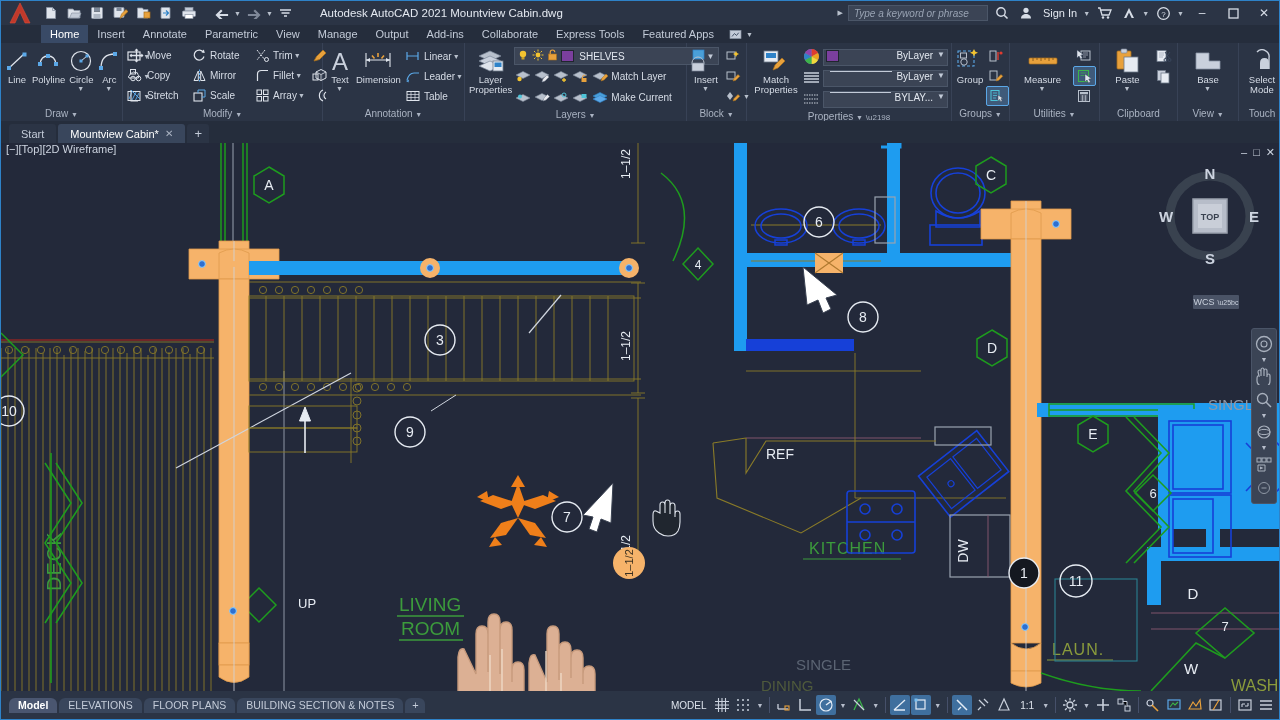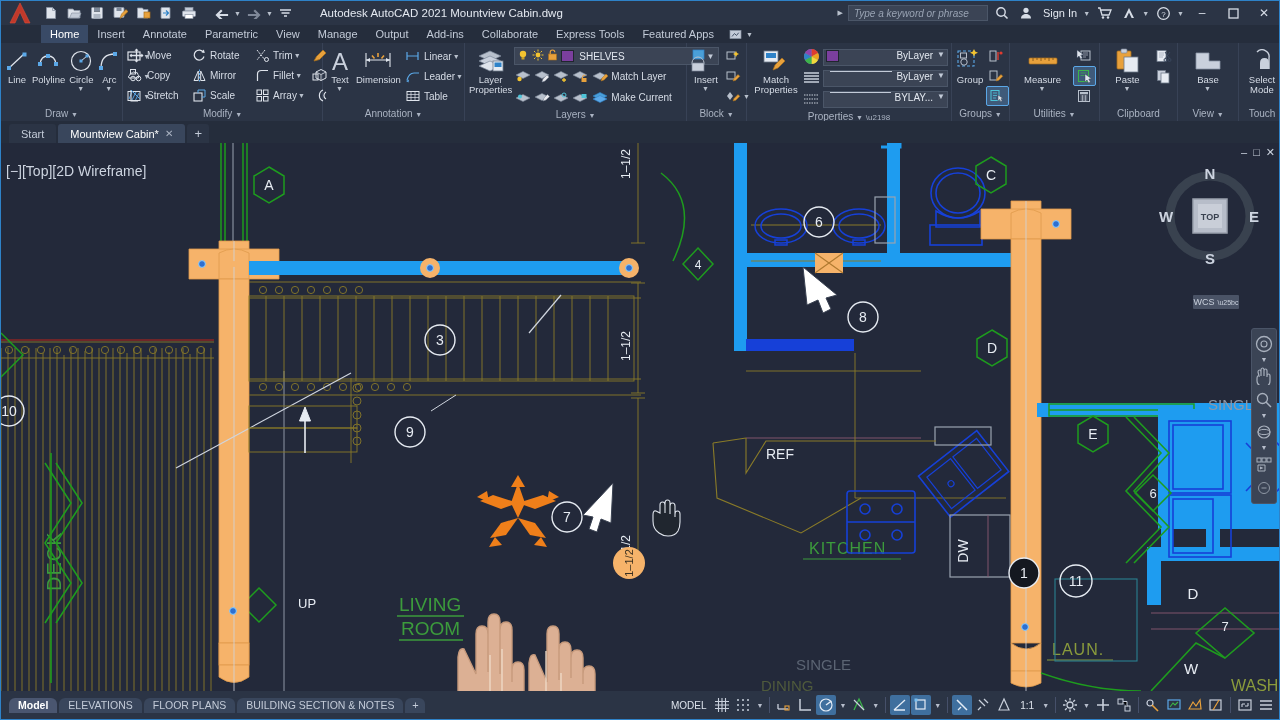--- a/index.html
+++ b/index.html
@@ -89,21 +89,21 @@
           border-radius:3px 3px 0 0; cursor:pointer;text-align:center; }
   .ftab.active { background:#39465c; color:#fff; }
   .ftab .x { font-size:10px; color:#aab3c2; }
   .ftab-plus { width:22px; height:19px; display:flex; align-items:center; justify-content:center;
                background:#2b3445; border-radius:3px 3px 0 0; font-size:13px; color:#c3cbd8;
                cursor:pointer; }
 
   
   .canvas { position:absolute; top:142px; left:0; width:1280px; height:548px;
             background:#23293a; overflow:hidden; }
-  .vplabel { position:absolute; top:20px; left:5px; font-size:14px; color:#cdd4e0; z-index:5; }
+  .vplabel { position:absolute; top:0; left:5px; font-size:11px; color:#cdd4e0; z-index:5; }
   .vpctl { position:absolute; top:3px; right:6px; display:flex; gap:6px; z-index:5;
            font-size:11px; color:#cdd4e0; }
   .vpctl span { cursor:pointer; }
   svg.dwg { position:absolute; top:0; left:0; }
 
   
   .viewcube { position:absolute; top:18px; right:16px; width:110px; height:110px; z-index:6; }
   .wcs { position:absolute; top:152px; right:42px; width:46px; height:14px;
          background:#4a5366; display:flex; align-items:center; justify-content:center;
          font-size:9px; color:#c9d0dc; border-radius:1px; z-index:6; cursor:pointer; }

